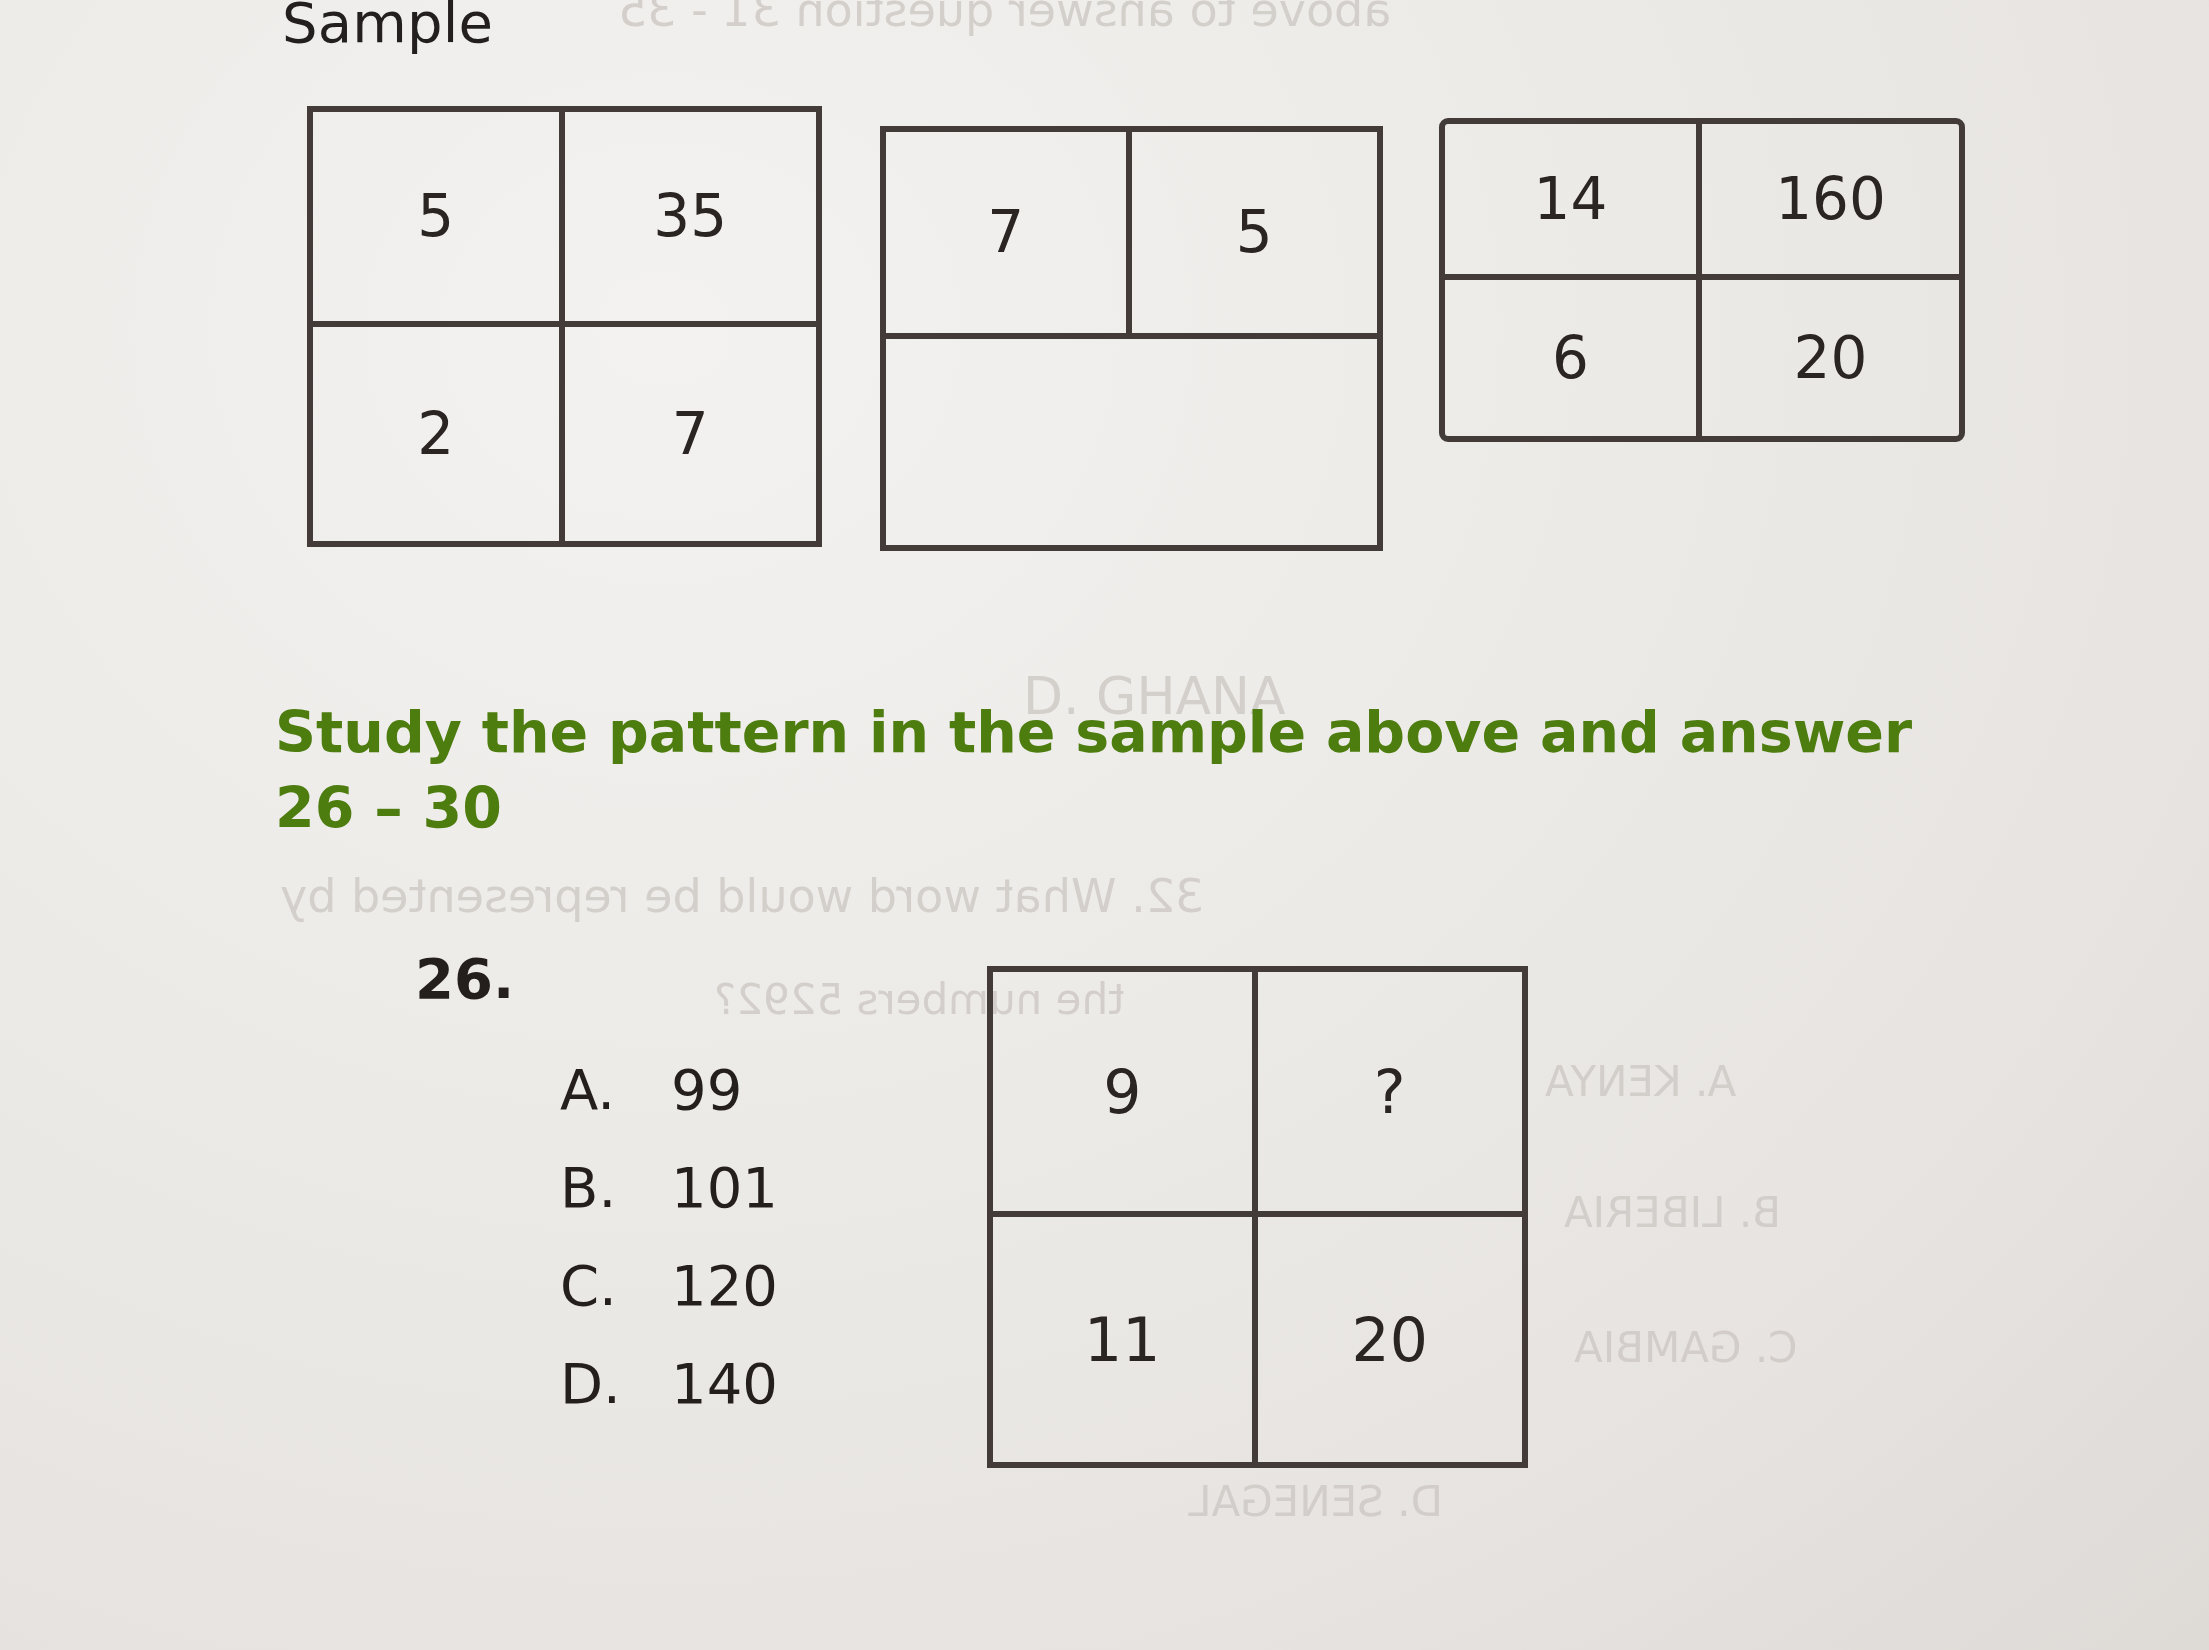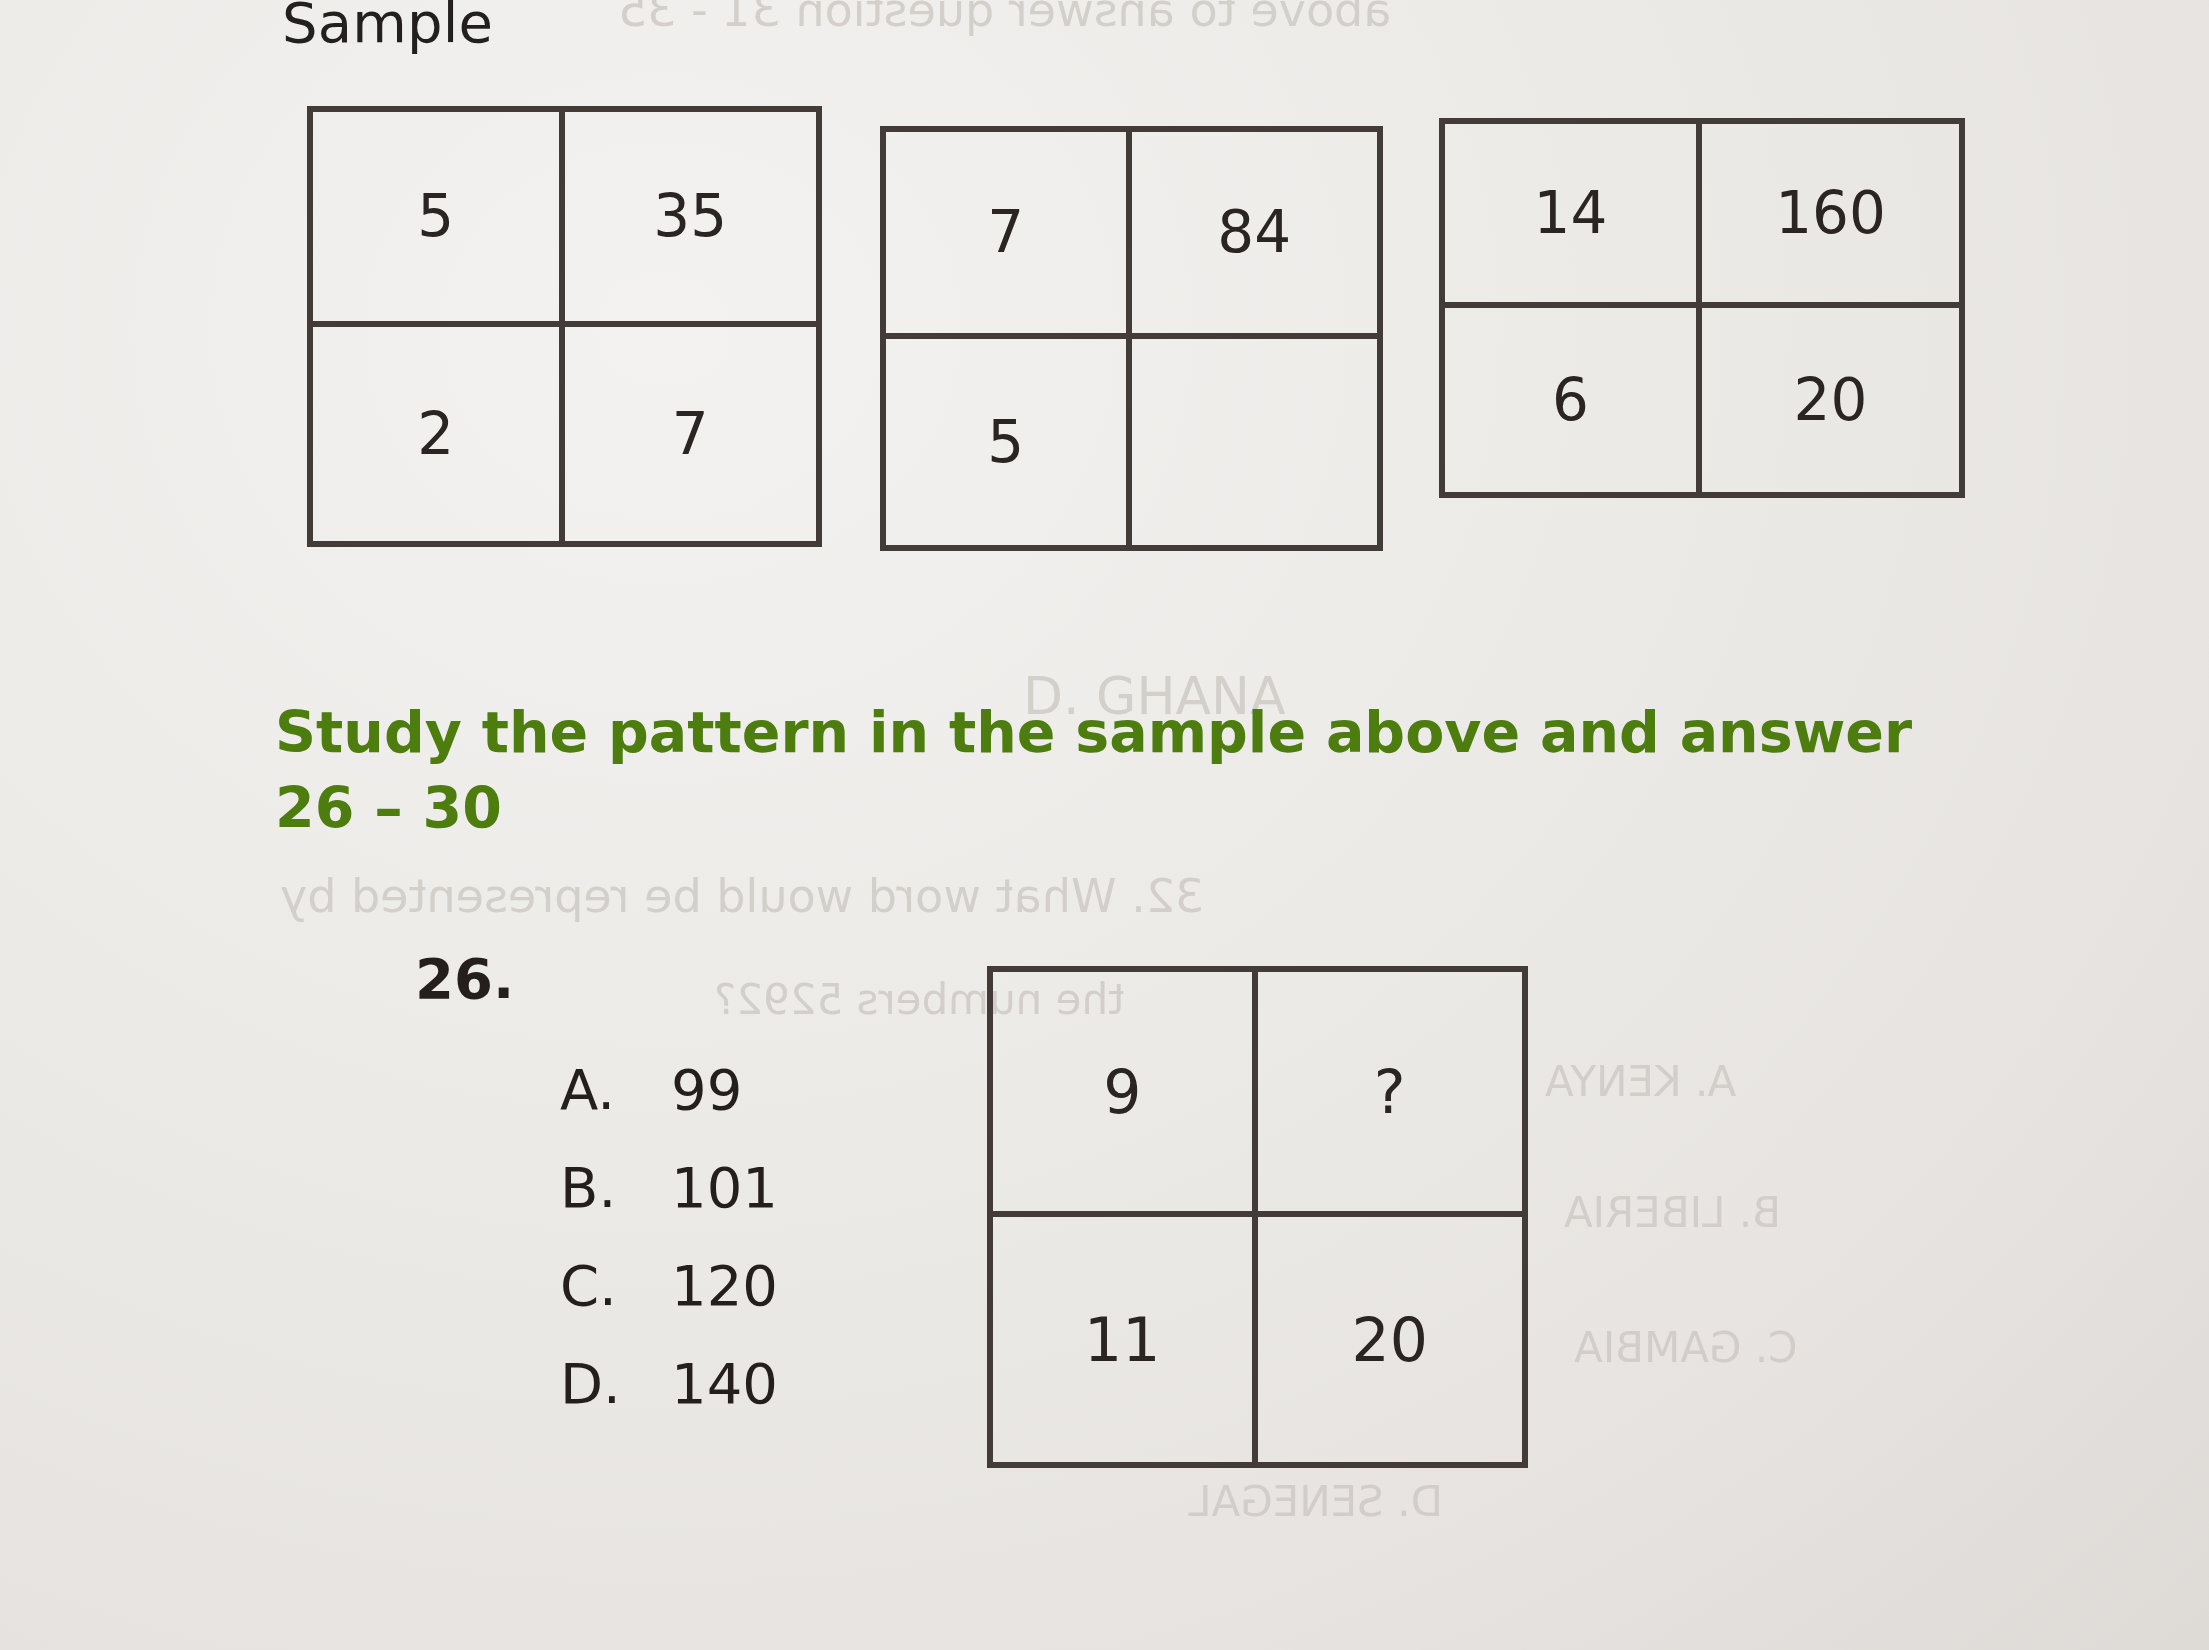--- a/index.html
+++ b/index.html
@@ -75,21 +75,21 @@
   }
   .grid.sample-grid .cell {
     border-right: 6.8px solid #433b37;
     border-bottom: 6.8px solid #433b37;
   }
   .grid.sample-grid .cell:nth-child(2n) { border-right: none; }
   .grid.sample-grid .cell:nth-child(n+3) { border-bottom: none; }
 
   #grid-1 { left: 307px; top: 106px; width: 515px; height: 441px; }
   #grid-2 { left: 880px; top: 126px; width: 503px; height: 425px; }
-  #grid-3 { left: 1439px; top: 118px; width: 526px; height: 380px; }
+  #grid-3 { left: 1439px; top: 118px; width: 526px; height: 324px; border-radius: 9px; }
 
   #grid-1 .cell { font-size: 58px; }
   #grid-2 .cell { font-size: 58px; }
   #grid-3 .cell { font-size: 58px; }
 
   
   #grid-q {
     left: 987px;
     top: 966px;
     width: 541px;
@@ -168,21 +168,20 @@
 
   <div class="grid sample-grid" id="grid-1">
     <div class="cell">5</div>
     <div class="cell">35</div>
     <div class="cell">2</div>
     <div class="cell">7</div>
   </div>
 
   <div class="grid sample-grid" id="grid-2">
     <div class="cell">7</div>
-    <div class="cell">84</div>
     <div class="cell">5</div>
   </div>
 
   <div class="grid sample-grid" id="grid-3">
     <div class="cell">14</div>
     <div class="cell">160</div>
     <div class="cell">6</div>
     <div class="cell">20</div>
   </div>
 

